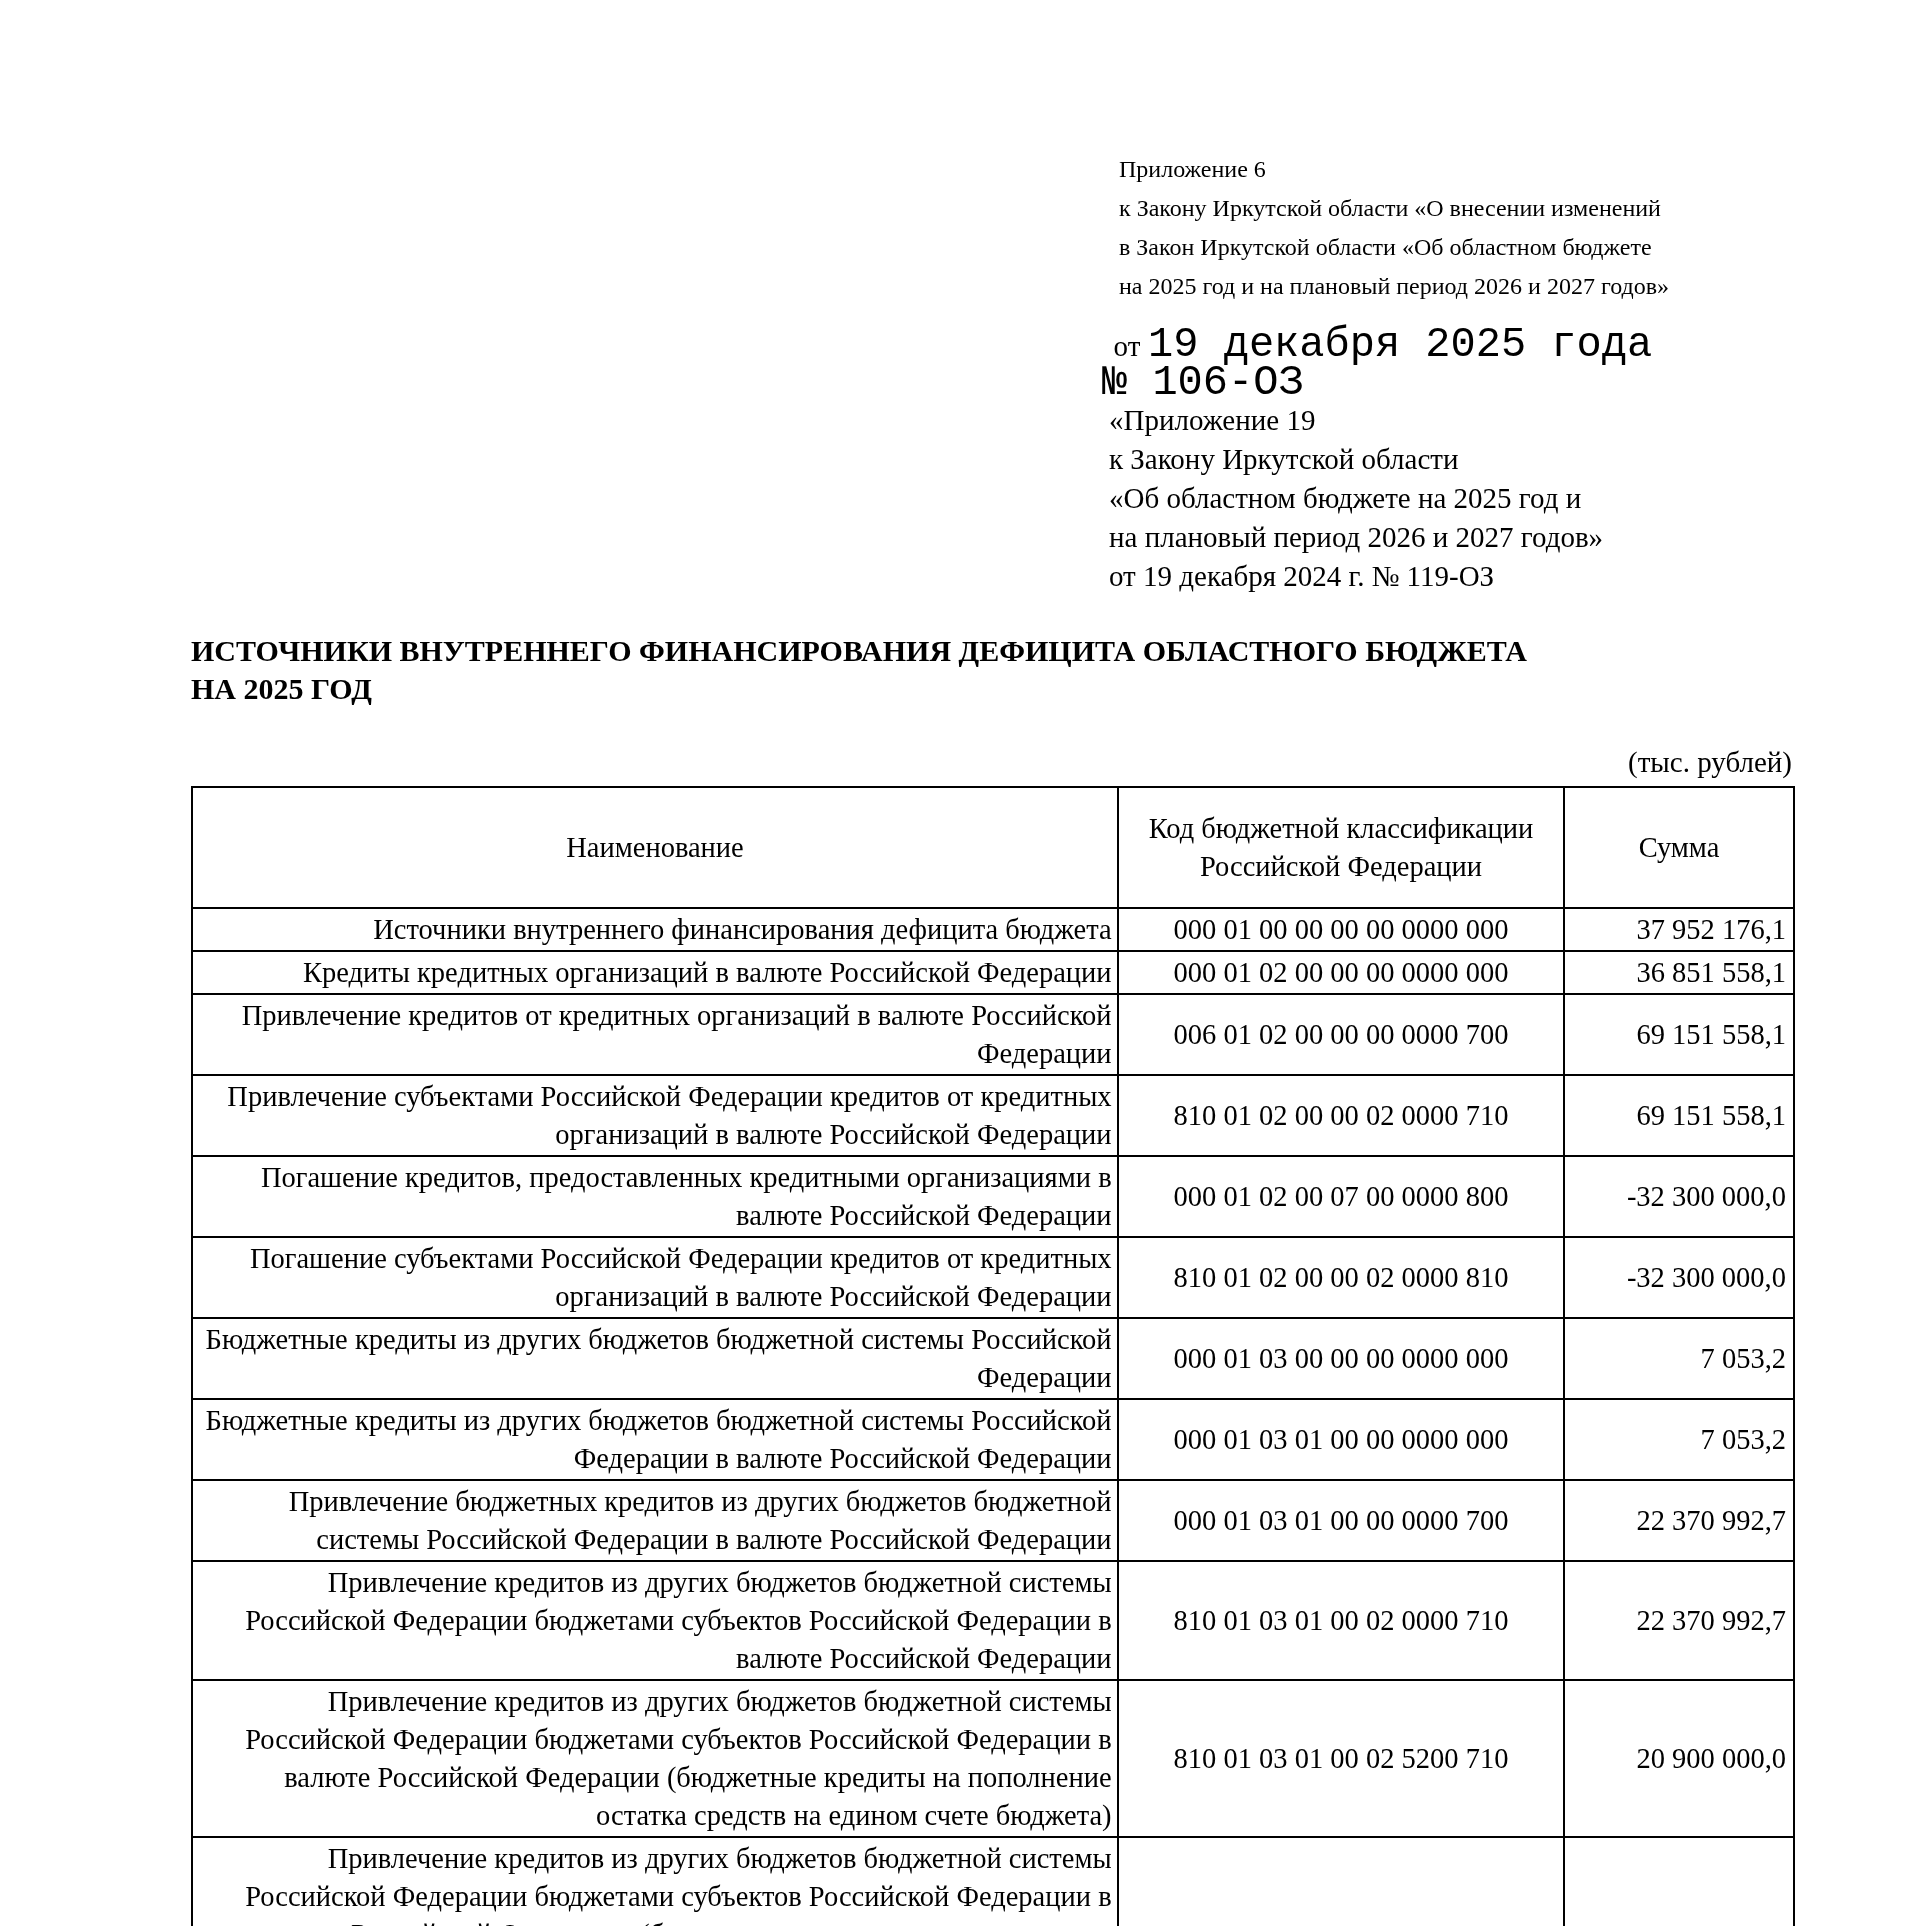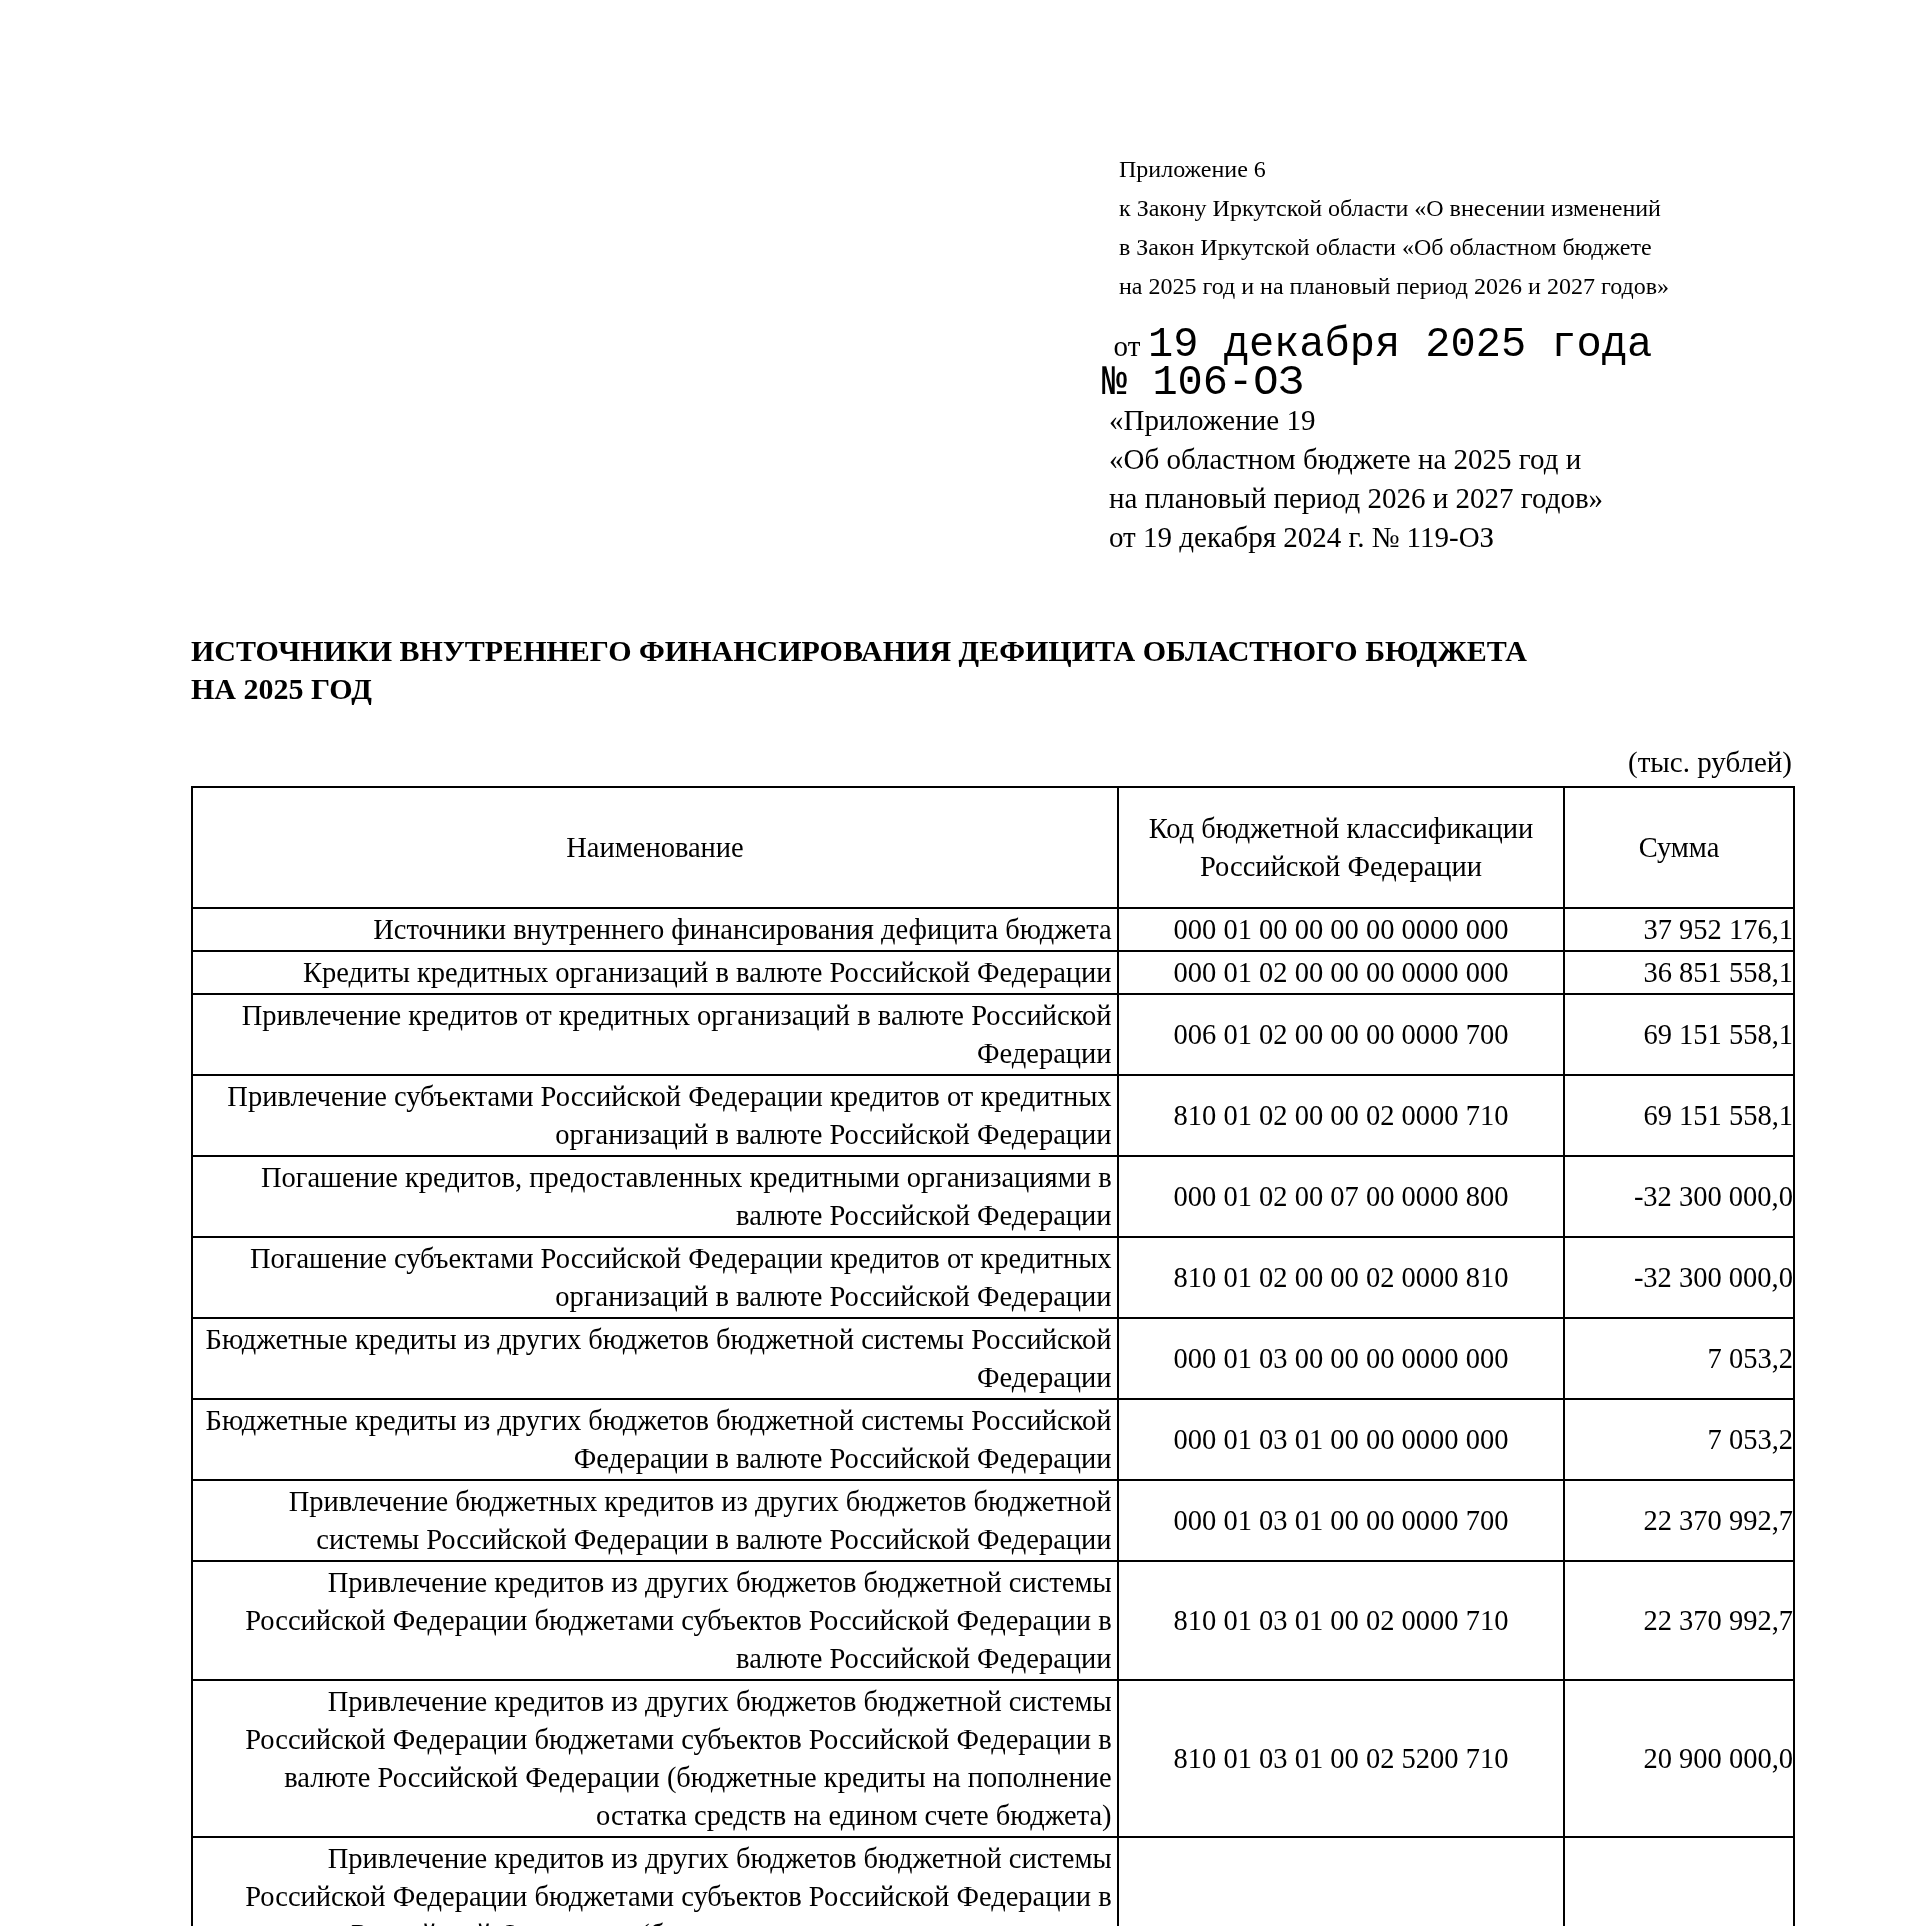--- a/index.html
+++ b/index.html
@@ -39,41 +39,42 @@
   }
   table.src col.c1 { width: 926px; }
   table.src col.c2 { width: 446px; }
   table.src col.c3 { width: 230px; }
   table.src th, table.src td {
     border: 2.3px solid #000000; padding: 1.5px 5.4px; vertical-align: middle;
   }
   table.src th { font-weight: normal; text-align: center; height: 116px; }
   table.src td.name { text-align: right; }
   table.src td.code { text-align: center; white-space: nowrap; }
-  table.src td.sum { text-align: right; white-space: nowrap; padding-right: 0; }
+  table.src td.sum { text-align: right; white-space: nowrap; padding-right: 7px; }
 </style>
 </head>
 <body>
 
 <div class="appendix">
   <div>Приложение 6</div>
   <div>к Закону Иркутской области «О внесении изменений</div>
   <div>в Закон Иркутской области «Об областном бюджете</div>
   <div>на 2025 год и на плановый период 2026 и 2027 годов»</div>
 </div>
 
 <div class="stamp">
   <div class="row1">
     <span class="pre">от</span><span>19 декабря 2025 года</span>
   </div>
   <div class="row2">№ 106-ОЗ</div>
 </div>
 
 <div class="orig">
   <div>«Приложение 19</div>
+  <div>к Закону Иркутской области</div>
   <div>«Об областном бюджете на 2025 год и</div>
   <div>на плановый период 2026 и 2027 годов»</div>
   <div>от 19 декабря 2024 г. № 119-ОЗ</div>
 </div>
 
 <div class="title">
   <div>ИСТОЧНИКИ ВНУТРЕННЕГО ФИНАНСИРОВАНИЯ ДЕФИЦИТА ОБЛАСТНОГО БЮДЖЕТА</div>
   <div>НА 2025 ГОД</div>
 </div>
 

